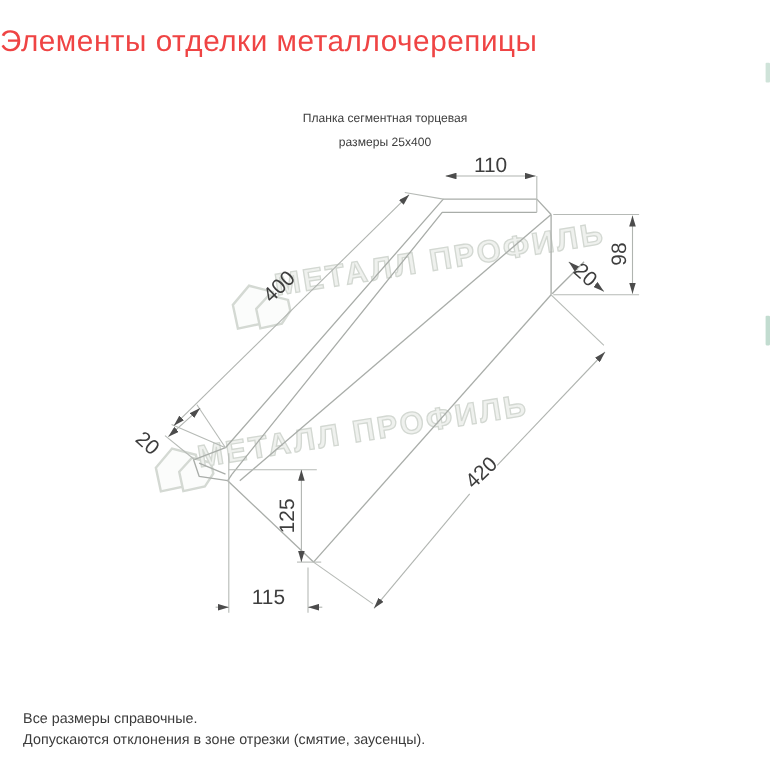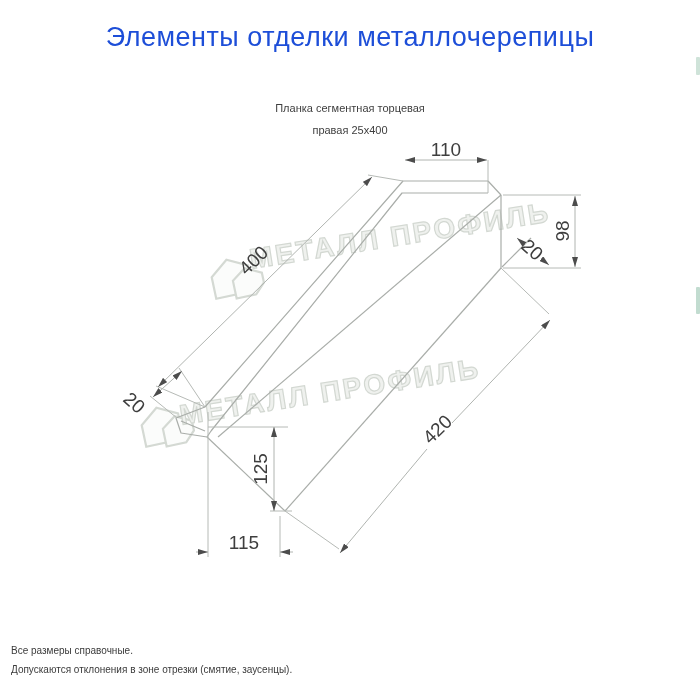--- a/index.html
+++ b/index.html
@@ -1,23 +1,23 @@
 <!DOCTYPE html>
 <html><head>
 <meta charset="utf-8">
 <style>
   html,body{margin:0;padding:0;background:#ffffff;}
   body{width:700px;height:700px;position:relative;overflow:hidden;
        font-family:"Liberation Sans", sans-serif;}
-  .page-title{position:absolute;top:22px;left:0;width:700px;text-align:center;
-       font-size:27px;color:#1d4ed8;letter-spacing:.5px;}
+  .page-title{position:absolute;top:22px;left:0;width:700px;text-align:left;
+       font-size:27px;color:#ef4444;letter-spacing:.5px;}
   .subtitle{position:absolute;left:0;width:700px;text-align:center;
        font-size:11px;line-height:22px;color:#3e3e3e;}
   .sub1{top:97px;} .sub2{top:119px;}
-  .footer-note{position:absolute;left:11px;font-size:10px;color:#3b3b3b;}
+  .footer-note{position:absolute;left:21px;font-size:13px;color:#3b3b3b;}
   .note1{top:645px;} .note2{top:664px;}
   svg{position:absolute;top:0;left:0;}
   svg text{font-family:"Liberation Sans", sans-serif;}
   .dimtxt{font-size:19px;fill:#3e3e3e;}
   .wmtxt{font-size:28px;font-weight:bold;letter-spacing:2.5px;
          fill:#eff1ee;stroke:#d3d8d2;stroke-width:1.2px;}
   .objline{stroke:#a9ada9;stroke-width:1.2;fill:none;stroke-linejoin:round;}
   .extline{stroke:#b6bab6;stroke-width:1;fill:none;}
   .dimline{stroke:#b0b4b0;stroke-width:1;fill:none;}
   .wmhouse{stroke:#d4d9d3;stroke-width:2.2;fill:#fbfcfb;}
@@ -101,18 +101,18 @@
     <text class="dimtxt" x="532" y="256" text-anchor="middle" transform="rotate(42 532 250)">20</text>
     <text class="dimtxt" x="134" y="409" text-anchor="middle" transform="rotate(42 134 403)">20</text>
     <text class="dimtxt" x="260" y="476" text-anchor="middle" transform="rotate(-90 260 469)">125</text>
     <text class="dimtxt" x="244" y="549" text-anchor="middle">115</text>
     <text class="dimtxt" x="437" y="436" text-anchor="middle" transform="rotate(-44 437 429)">420</text>
   </g>
 </svg>
 
 <div class="page-title">Элементы отделки металлочерепицы</div>
 <div class="subtitle sub1">Планка сегментная торцевая</div>
-<div class="subtitle sub2">правая 25x400</div>
+<div class="subtitle sub2">размеры 25x400</div>
 <div class="footer-note note1">Все размеры справочные.</div>
 <div class="footer-note note2">Допускаются отклонения в зоне отрезки (смятие, заусенцы).</div>
 
 <div class="edge-artifact art1"></div>
 <div class="edge-artifact art2"></div>
 
 </body></html>

